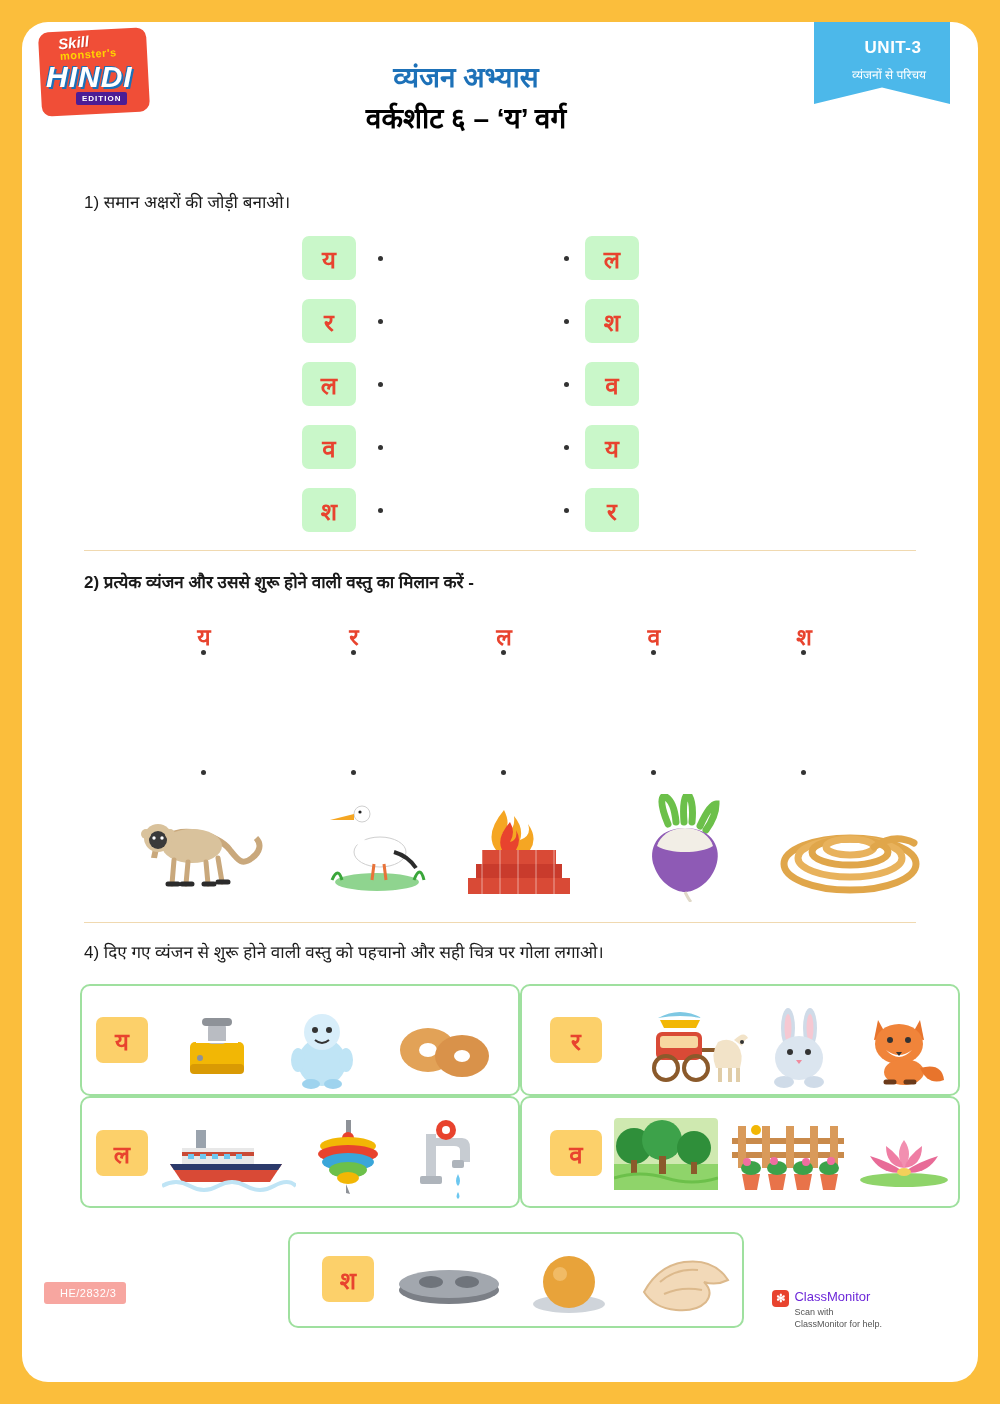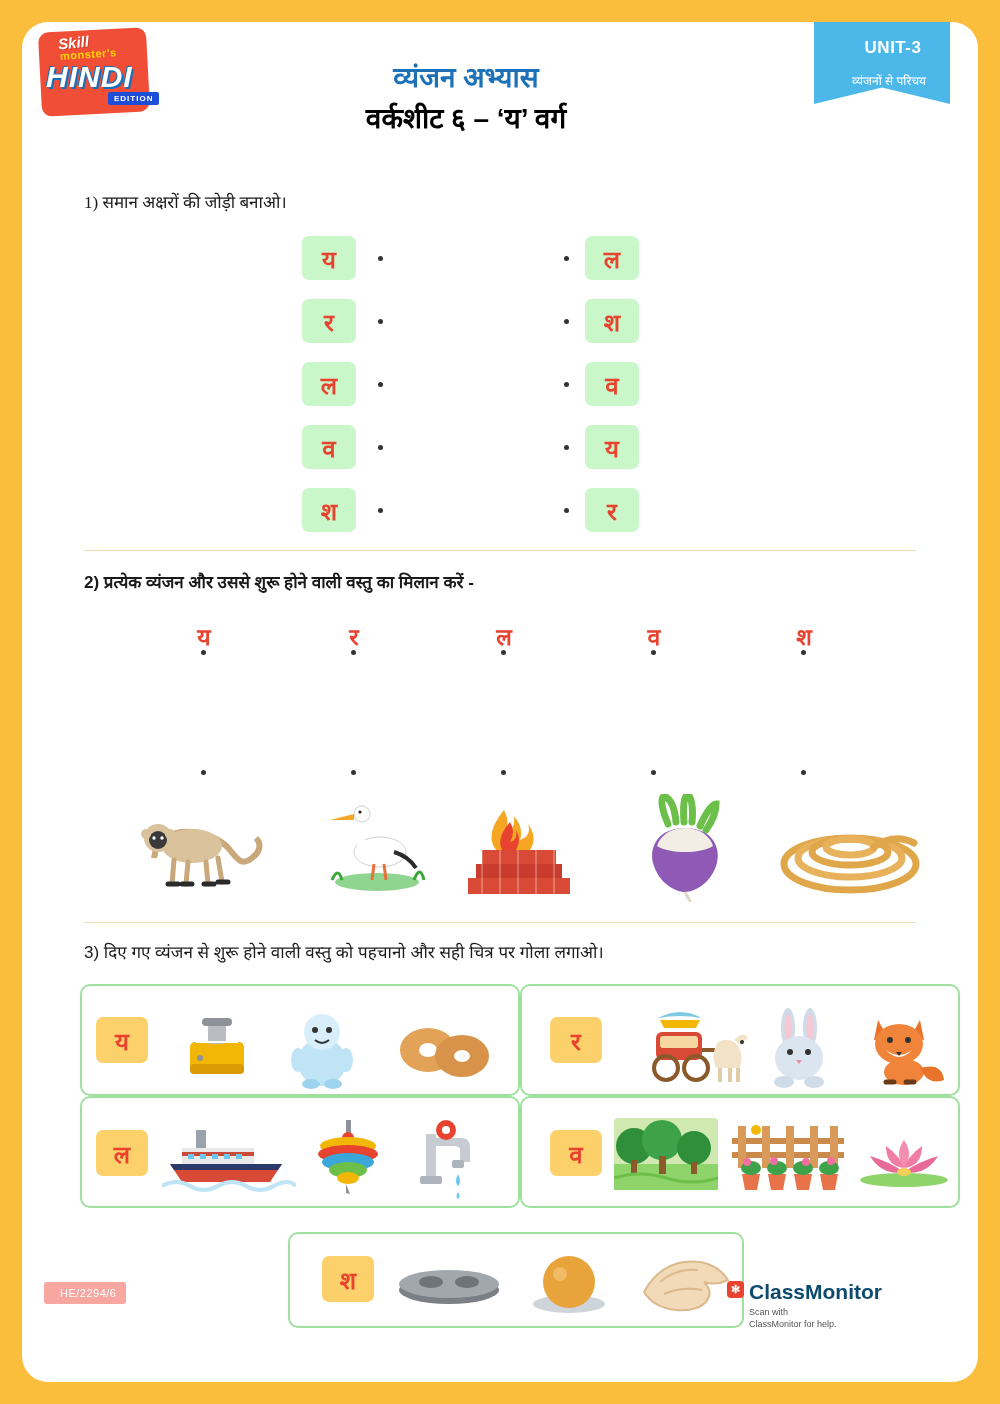--- a/index.html
+++ b/index.html
@@ -65,26 +65,26 @@
     top: 30px;
     font-size: 30px;
     font-weight: bold;
     font-style: italic;
     color: #ffffff;
     letter-spacing: 1px;
     text-shadow: 2px 2px 0 #1a70b8, -1px -1px 0 #1a70b8;
   }
   .logo-edition {
     position: absolute;
-    left: 68px;
+    left: 36px;
     top: 62px;
     font-size: 8px;
     font-weight: bold;
     color: #ffffff;
-    background: #1d4ed8;
+    background: #4c1d95;
     padding: 2px 6px;
     border-radius: 2px;
     letter-spacing: 1px;
   }
   .logo-bg {
     position: absolute;
     left: 0;
     top: 0;
     width: 108px;
     height: 84px;
@@ -123,21 +123,21 @@
     color: #ffffff;
   }
   .unit-ribbon .u1 {
     margin-top: 16px;
     font-size: 17px;
     font-weight: bold;
     letter-spacing: 0.5px;
     margin-left: 22px;
   }
   .unit-ribbon .u2 {
-    margin-top: 14px;
+    margin-top: 8px;
     font-size: 12px;
     padding-left: 14px;
   }
   
   .q-text {
     position: absolute;
     font-size: 17px;
     color: #1a1a1a;
   }
   .divider {
@@ -213,23 +213,23 @@
     border-radius: 3px;
     letter-spacing: 0.5px;
   }
   .cm {
     position: absolute;
     right: 96px;
     bottom: 52px;
     text-align: left;
   }
   .cm-name {
-    font-size: 21px;
-    font-weight: bold;
-    color: #0c4a6e;
+    font-size: 13px;
+    font-weight: normal;
+    color: #6d28d9;
   }
   .cm-sub {
     font-size: 9px;
     color: #555;
     line-height: 1.35;
     margin-top: 2px;
   }
   .cm-mark {
     position: absolute;
     left: -22px;
@@ -262,21 +262,21 @@
     <div class="title-block">
       <div class="title-line1">व्यंजन अभ्यास</div>
       <div class="title-line2">वर्कशीट ६ – ‘य’ वर्ग</div>
     </div>
 
     <div class="unit-ribbon">
       <div class="u1">UNIT-3</div>
       <div class="u2">व्यंजनों से परिचय</div>
     </div>
 
-    <div class="q-text" style="left:62px; top:168px;font-family:Liberation Serif, serif;">1) समान अक्षरों की जोड़ी बनाओ।</div>
+    <div class="q-text" style="left:62px; top:168px;">1) समान अक्षरों की जोड़ी बनाओ।</div>
 
     <div class="tile" style="left:280px; top:214px;">य</div>
     <div class="tile" style="left:280px; top:277px;">र</div>
     <div class="tile" style="left:280px; top:340px;">ल</div>
     <div class="tile" style="left:280px; top:403px;">व</div>
     <div class="tile" style="left:280px; top:466px;">श</div>
 
     <div class="dot" style="left:356px; top:234px;"></div>
     <div class="dot" style="left:356px; top:297px;"></div>
     <div class="dot" style="left:356px; top:360px;"></div>
@@ -373,21 +373,21 @@
         <ellipse cx="80" cy="46" rx="66" ry="26" fill="none" stroke="#e0a64a" stroke-width="7"></ellipse>
         <ellipse cx="80" cy="40" rx="52" ry="19" fill="none" stroke="#e8b25c" stroke-width="7"></ellipse>
         <ellipse cx="80" cy="34" rx="38" ry="13" fill="none" stroke="#e0a64a" stroke-width="7"></ellipse>
         <ellipse cx="80" cy="29" rx="24" ry="8" fill="none" stroke="#e8b25c" stroke-width="7"></ellipse>
         <path d="M104 29 q20 -14 40 -4" fill="none" stroke="#e0a64a" stroke-width="7" stroke-linecap="round"></path>
       </svg>
     </div>
 
     <div class="divider" style="top:900px;"></div>
 
-    <div class="q-text" style="left:62px; top:918px;">3) दिए गए व्यंजन से शुरू होने वाली वस्तु को पहचानो और सही चित्र पर गोला लगाओ।</div>
+    <div class="q-text" style="left:62px; top:918px;">4) दिए गए व्यंजन से शुरू होने वाली वस्तु को पहचानो और सही चित्र पर गोला लगाओ।</div>
 
     <div class="q3box" style="left:58px; top:962px; width:440px; height:112px;"></div>
     <div class="q3letter" style="left:74px; top:995px;">य</div>
     <div class="pic" style="left:152px; top:990px;">
       <svg width="86" height="72" viewBox="0 0 86 72">
         <rect x="16" y="30" width="54" height="30" rx="5" fill="#f2b705"></rect>
         <rect x="16" y="52" width="54" height="10" rx="4" fill="#d99a04"></rect>
         <rect x="34" y="12" width="18" height="20" rx="4" fill="#b9bcc2"></rect>
         <rect x="28" y="6" width="30" height="8" rx="4" fill="#8e9298"></rect>
         <path d="M22 30 h42" stroke="#ffffff" stroke-width="2"></path>
@@ -582,21 +582,21 @@
         <circle cx="34" cy="24" r="7" fill="#f2c170" opacity="0.8"></circle>
       </svg>
     </div>
     <div class="pic" style="left:616px; top:1230px;">
       <svg width="96" height="62" viewBox="0 0 96 62">
         <path d="M6 40 q14 -26 40 -30 q30 -4 44 18 q-12 6 -24 2 q10 10 2 20 q-10 10 -30 8 q-22 -2 -32 -18 Z" fill="#f2d9b8" stroke="#dcb98c" stroke-width="2"></path>
         <path d="M22 30 q16 -14 38 -12 M26 42 q18 -8 38 -4" stroke="#dcb98c" stroke-width="2" fill="none"></path>
       </svg>
     </div>
 
-    <div class="code-badge">HE/2294/6</div>
+    <div class="code-badge">HE/2832/3</div>
     <div class="cm">
       <div class="cm-mark">✻</div>
       <div class="cm-name">ClassMonitor</div>
       <div class="cm-sub">
         <div>Scan with</div>
         <div>ClassMonitor for help.</div>
       </div>
     </div>
 
   </div>

